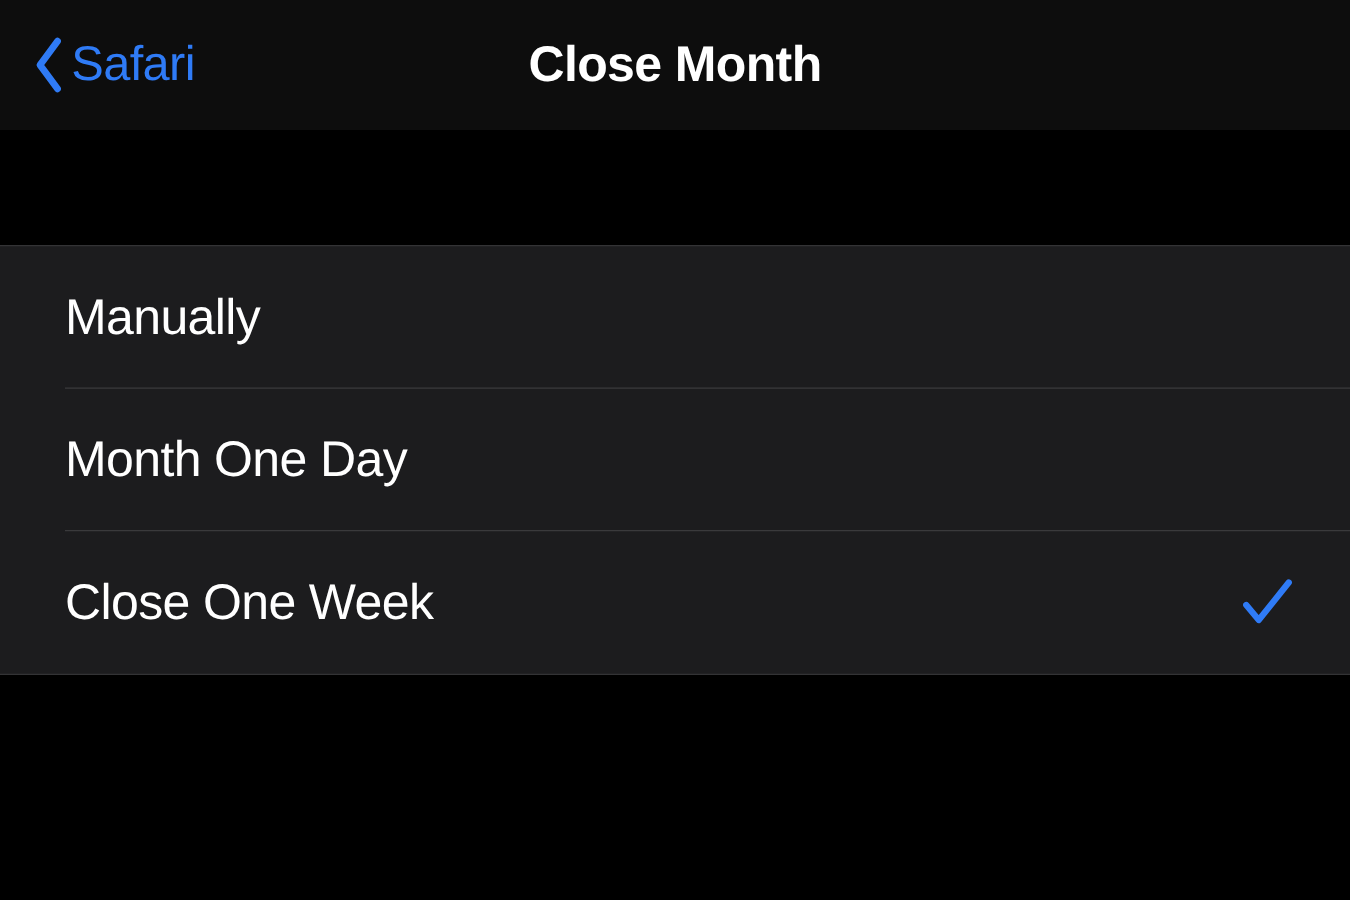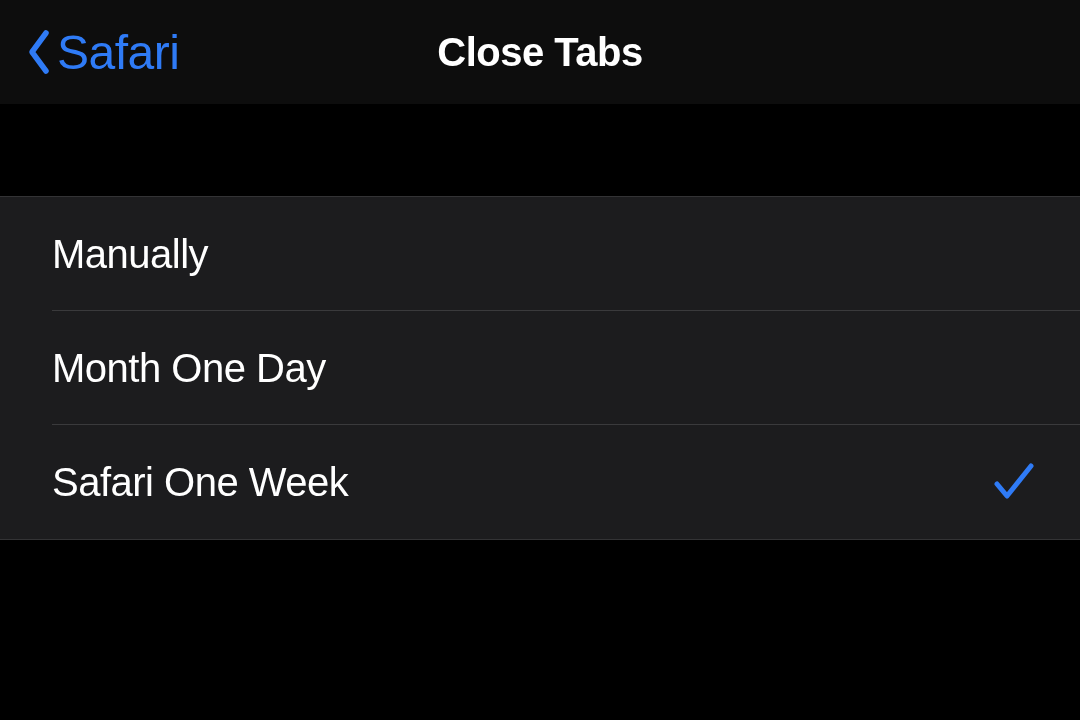--- a/index.html
+++ b/index.html
@@ -37,21 +37,21 @@
     }
     .back-chevron svg {
       fill: none;
       stroke: #2f7bf6;
       stroke-width: 5.5;
       stroke-linecap: round;
       stroke-linejoin: round;
     }
     .back-label {
       color: #2f7bf6;
-      font-size: 48px;
+      font-size: 39px;
       font-weight: 400;
       letter-spacing: -0.5px;
     }
     .nav-title {
       position: absolute;
       left: 50%;
       transform: translateX(-50%);
       color: #ffffff;
       font-size: 40px;
       font-weight: 600;
@@ -114,35 +114,35 @@
 
 <div class="nav-bar">
   <div class="back-button">
     <span class="back-chevron">
       <svg viewBox="0 0 26 46" width="26" height="46">
         <polyline points="21,4 7,23 21,42"></polyline>
       </svg>
     </span>
     <span class="back-label">Safari</span>
   </div>
-  <div class="nav-title">Close Tabs</div>
+  <div class="nav-title">Close Month</div>
 </div>
 
 <div class="spacer"></div>
 
 <div class="list-group">
   <div class="list-item">
     <span class="item-label">Manually</span>
 
   </div>
   <div class="list-item">
     <span class="item-label">Month One Day</span>
 
   </div>
   <div class="list-item">
-    <span class="item-label">Safari One Week</span>
+    <span class="item-label">Close One Week</span>
     <span class="checkmark visible">
       <svg viewBox="0 0 48 48" width="48" height="48">
           <polyline points="8,26 18,38 42,8"></polyline>
         </svg>
     </span>
   </div>
 </div>
 
 </body></html>

